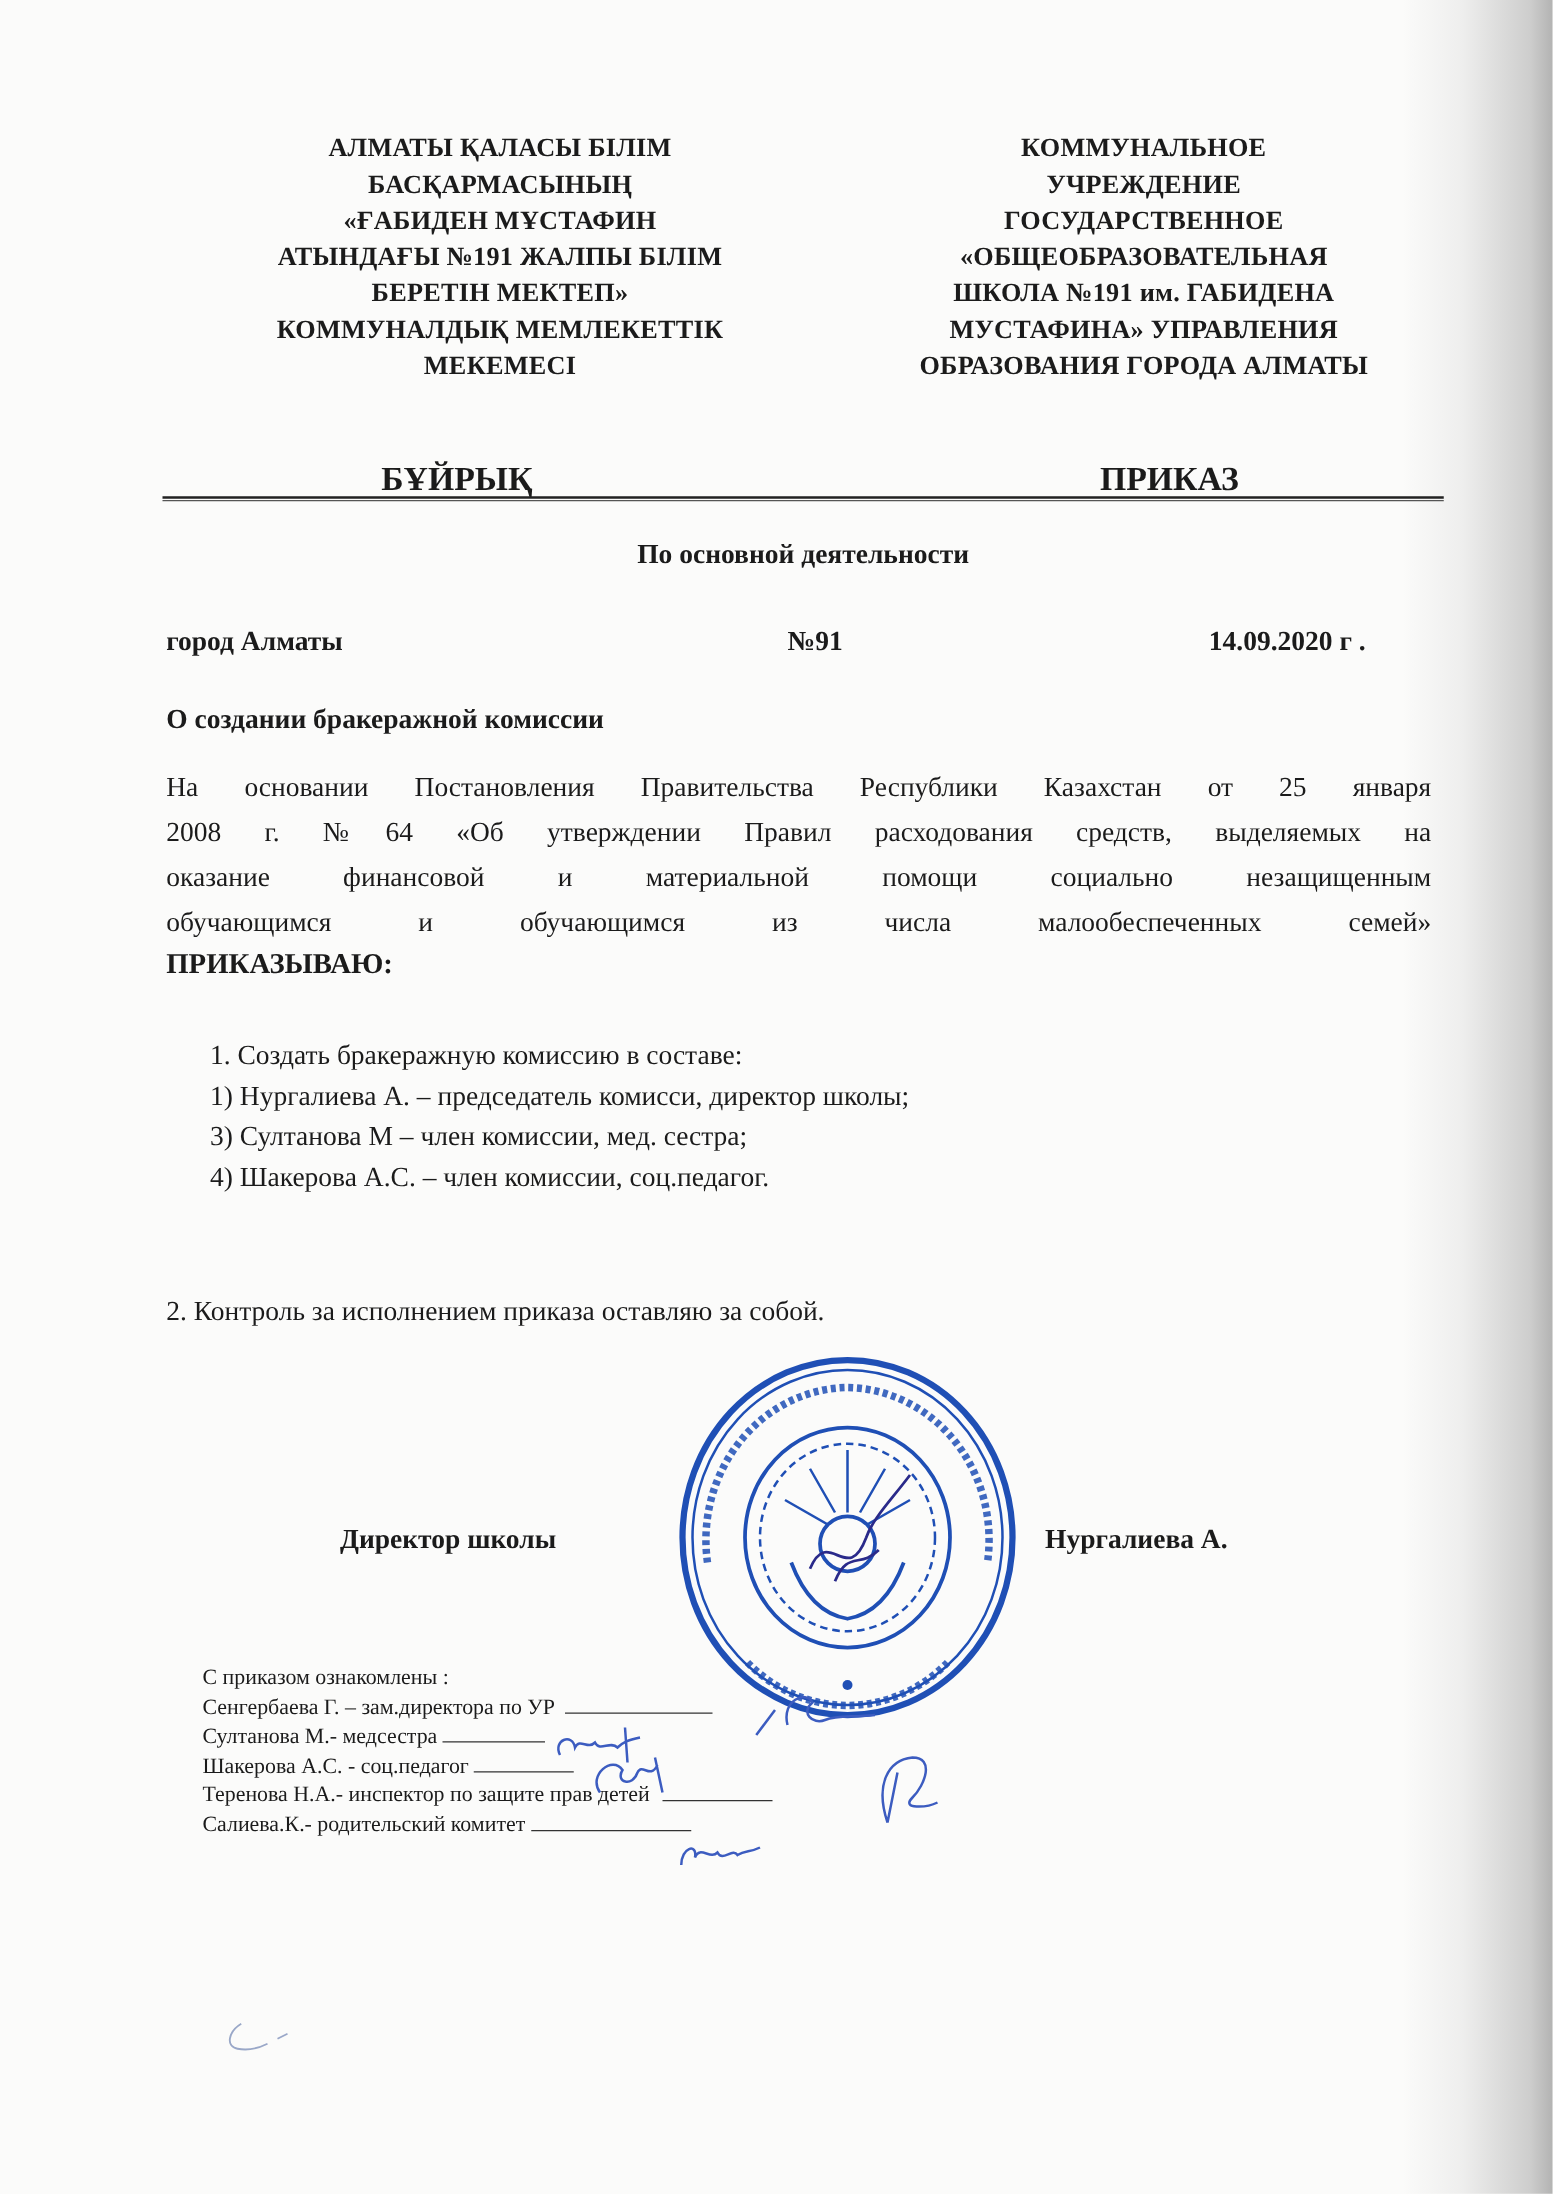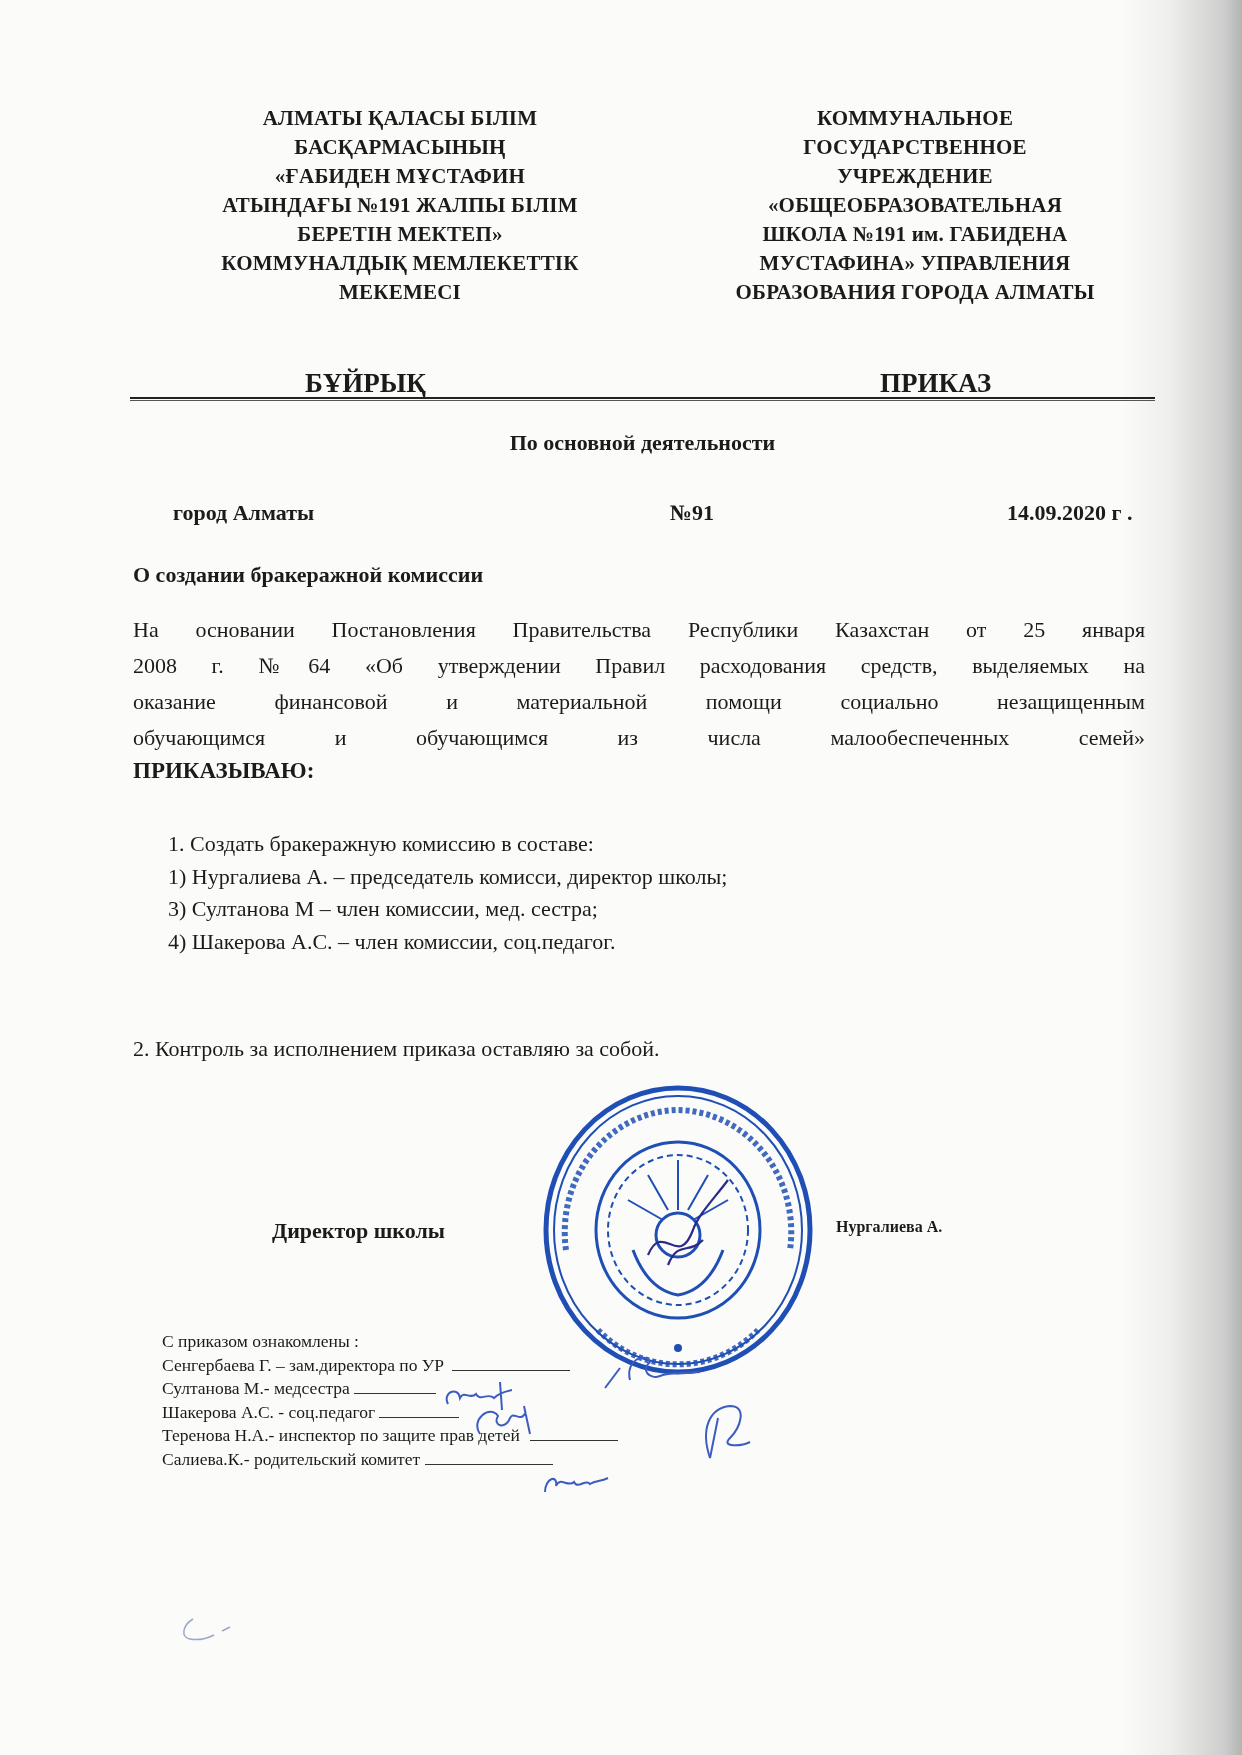--- a/index.html
+++ b/index.html
@@ -21,34 +21,34 @@
   .hdr-kz { left: 170px; top: 104px; width: 460px; }
   .hdr-ru { left: 690px; top: 104px; width: 450px; }
   .hdr div { white-space: nowrap; }
   .doc-type { position: absolute; top: 368px; font-weight: bold; font-size: 27px; }
   .doc-type.kz { left: 305px; }
   .doc-type.ru { left: 880px; }
   .rule { position: absolute; left: 130px; top: 397px; width: 1025px; height: 2px; background: #222; }
   .rule2 { position: absolute; left: 130px; top: 400px; width: 1025px; height: 1px; background: #555; }
   .centered { position: absolute; left: 130px; width: 1025px; text-align: center; top: 430px;
     font-weight: bold; font-size: 22px; }
-  .meta-row { position: absolute; top: 500px; font-weight: bold; font-size: 22px; margin-left: 40px; }
+  .meta-row { position: absolute; top: 500px; font-weight: bold; font-size: 22px; }
   .meta-row.city { left: 133px; }
   .meta-row.num { left: 630px; }
   .meta-row.date { left: 967px; }
   .subject { position: absolute; left: 133px; top: 562px; font-weight: bold; font-size: 22px; }
   .body-para { position: absolute; left: 133px; top: 612px; width: 1012px;
     font-size: 22px; line-height: 36px; text-align: justify; text-align-last: justify; }
   .body-para span.line { display: block; }
   .order-word { position: absolute; left: 133px; top: 758px; font-weight: bold; font-size: 23px; }
   .list { position: absolute; left: 133px; top: 828px; font-size: 22px; line-height: 32.5px; margin-left: 35px; }
   .list div { white-space: nowrap; }
   .control { position: absolute; left: 133px; top: 1036px; font-size: 22px; }
   .sig-title { position: absolute; left: 272px; top: 1218px; font-weight: bold; font-size: 22px; }
-  .sig-name { position: absolute; left: 836px; top: 1218px; font-weight: bold; font-size: 16px; }
+  .sig-name { position: absolute; left: 836px; top: 1218px; font-weight: bold; font-size: 22px; }
   .stamp { position: absolute; left: 528px; top: 1080px; width: 300px; height: 300px; }
   .ack { position: absolute; left: 162px; top: 1330px; font-size: 17.5px; line-height: 23.5px; }
   .ack div { white-space: nowrap; }
   .ack .uline { display: inline-block; border-bottom: 1px solid #333; height: 16px; vertical-align: baseline; }
   .scribble { position: absolute; }
 </style>
 </head>
 <body>
 
 <div class="scan-edge"></div>
@@ -58,22 +58,22 @@
   <div>БАСҚАРМАСЫНЫҢ</div>
   <div>«ҒАБИДЕН МҰСТАФИН</div>
   <div>АТЫНДАҒЫ №191 ЖАЛПЫ БІЛІМ</div>
   <div>БЕРЕТІН МЕКТЕП»</div>
   <div>КОММУНАЛДЫҚ МЕМЛЕКЕТТІК</div>
   <div>МЕКЕМЕСІ</div>
 </div>
 
 <div class="hdr hdr-ru">
   <div>КОММУНАЛЬНОЕ</div>
+  <div>УЧРЕЖДЕНИЕ</div>
   <div>ГОСУДАРСТВЕННОЕ</div>
-  <div>УЧРЕЖДЕНИЕ</div>
   <div>«ОБЩЕОБРАЗОВАТЕЛЬНАЯ</div>
   <div>ШКОЛА №191 им. ГАБИДЕНА</div>
   <div>МУСТАФИНА» УПРАВЛЕНИЯ</div>
   <div>ОБРАЗОВАНИЯ ГОРОДА АЛМАТЫ</div>
 </div>
 
 <div class="doc-type kz">БҰЙРЫҚ</div>
 <div class="doc-type ru">ПРИКАЗ</div>
 <div class="rule"></div>
 <div class="rule2"></div>

